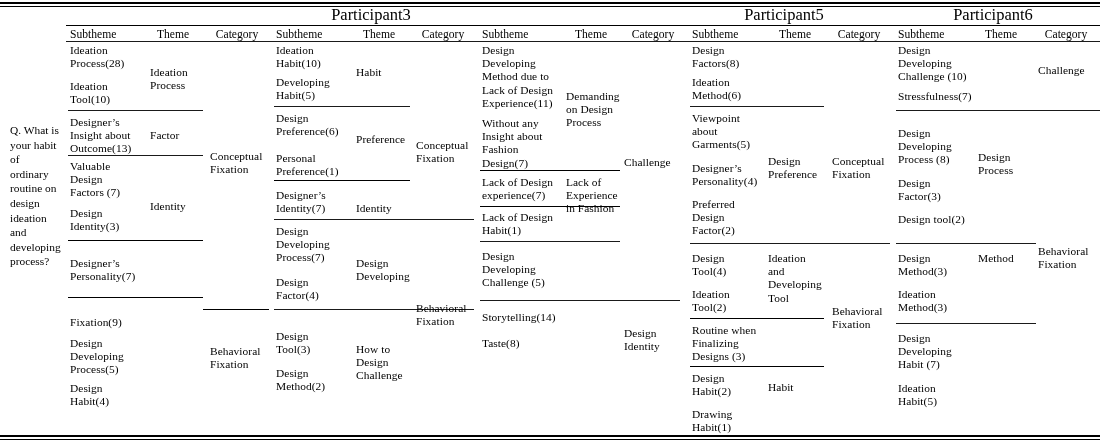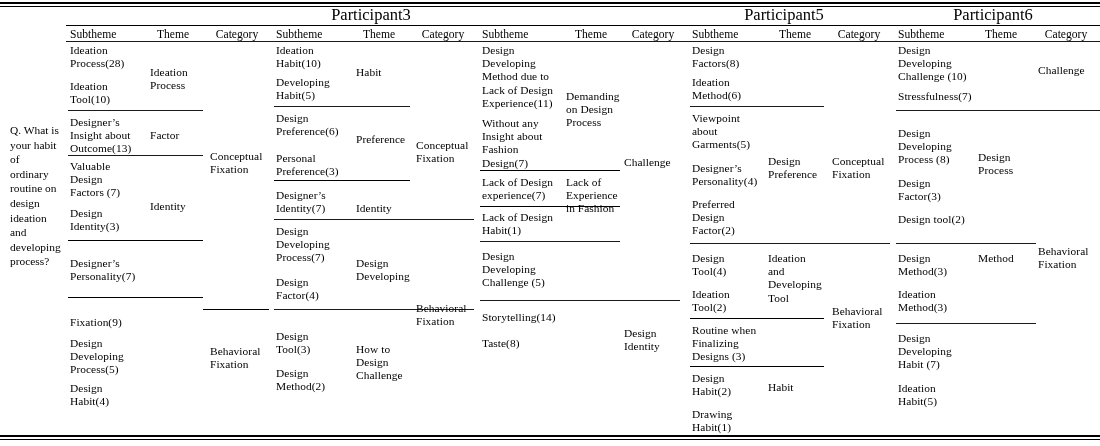--- a/index.html
+++ b/index.html
@@ -155,21 +155,21 @@
   <div class="cell" style="left:276px;top:44px;width:74px;">Ideation
 Habit(10)</div>
   <div class="cell" style="left:276px;top:76px;width:74px;">Developing
 Habit(5)</div>
   <div class="cell" style="left:356px;top:66px;width:60px;">Habit</div>
   <div class="rule-med" style="top:106px;left:274px;width:136px;"></div>
 
   <div class="cell" style="left:276px;top:112px;width:80px;">Design
 Preference(6)</div>
   <div class="cell" style="left:276px;top:152px;width:80px;">Personal
-Preference(3)</div>
+Preference(1)</div>
   <div class="cell" style="left:356px;top:133px;width:60px;">Preference</div>
   <div class="rule-thin" style="top:180px;left:274px;width:136px;"></div>
 
   <div class="cell" style="left:276px;top:189px;width:78px;">Designer’s
 Identity(7)</div>
   <div class="cell" style="left:356px;top:202px;width:60px;">Identity</div>
   <div class="rule-med" style="top:219px;left:274px;width:200px;"></div>
 
   <div class="cell" style="left:276px;top:225px;width:74px;">Design
 Developing

